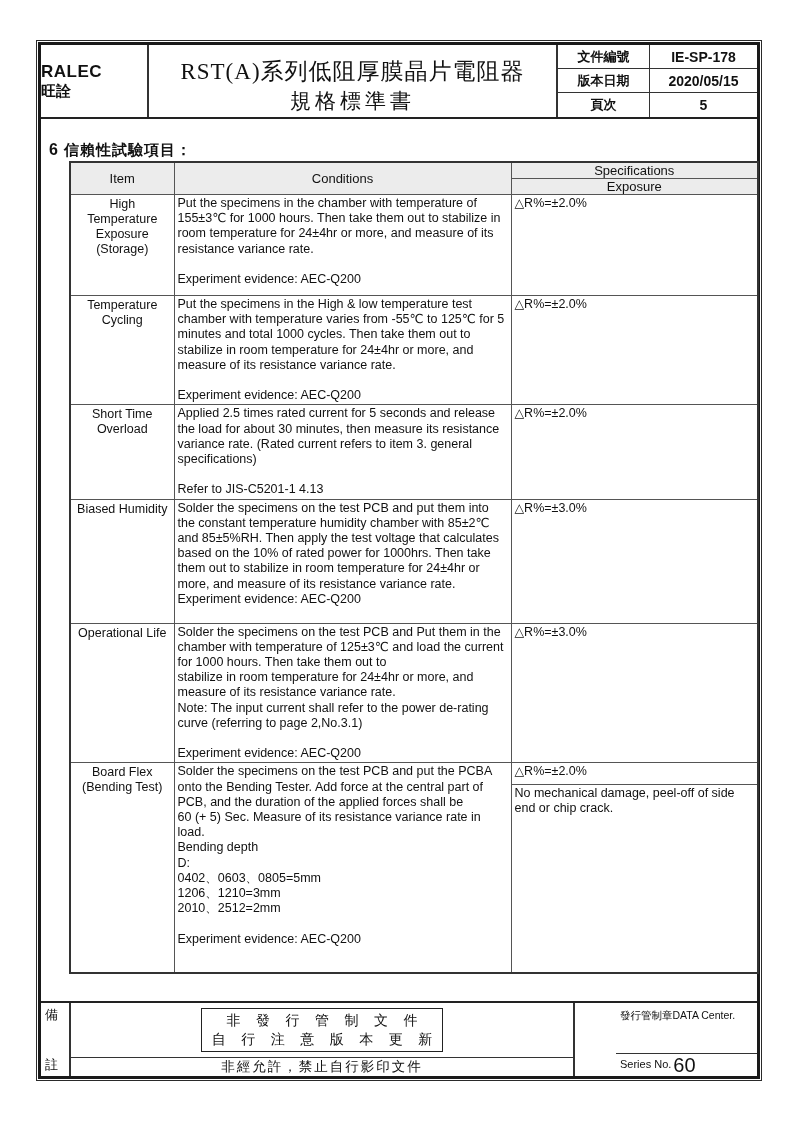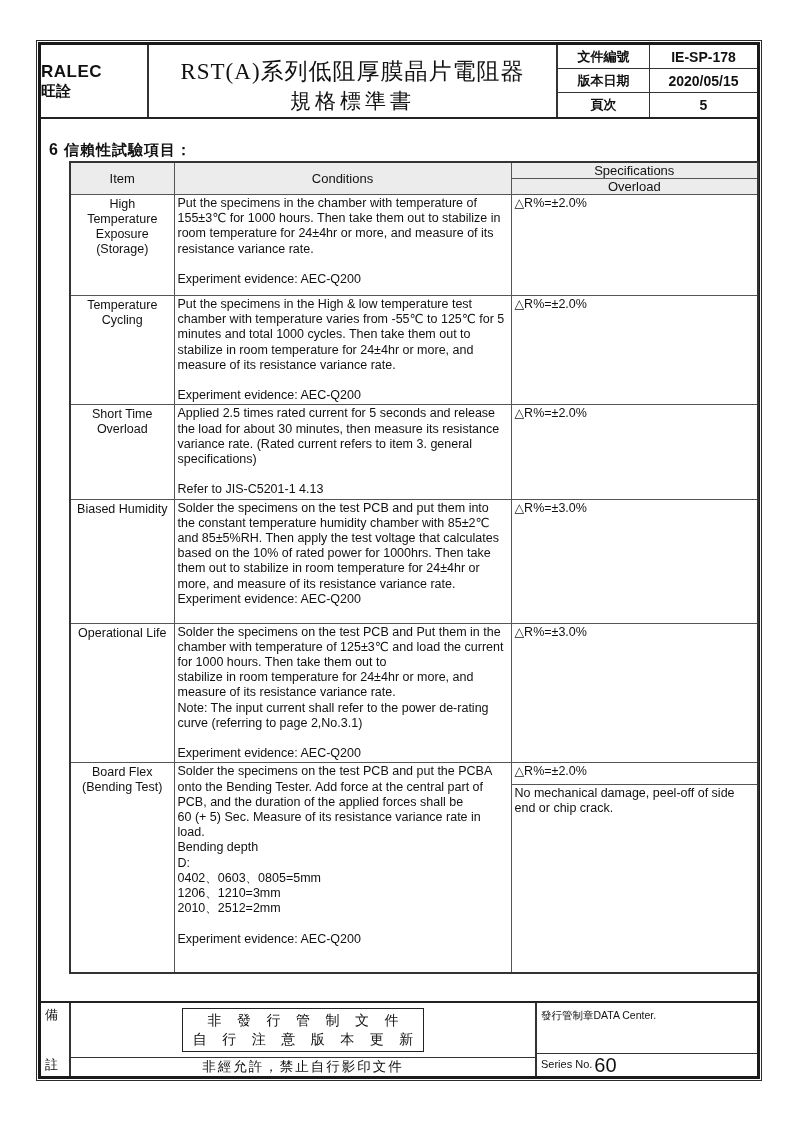--- a/index.html
+++ b/index.html
@@ -72,21 +72,21 @@
          font-family:"Liberation Serif","DejaVu Serif",serif; }
   .f-mid { flex:1; border-right:2px solid #333; display:flex; flex-direction:column; }
   .f-mid-top { height:59px; border-bottom:1.5px solid #333;
          display:flex; align-items:center; justify-content:center; }
   .notice-box { border:1.5px solid #222; padding:2px 10px; text-align:center;
          font-family:"Liberation Serif","DejaVu Serif",serif; font-size:14px;
          line-height:19px; word-spacing:12px; }
   .f-mid-bottom { flex:1; display:flex; align-items:center; justify-content:center;
          font-family:Liberation Mono, monospace; font-size:13.5px;
          letter-spacing:2px; }
-  .f-right { width:220px; display:flex; flex-direction:column; }
+  .f-right { width:182px; display:flex; flex-direction:column;padding-left:41px; }
   .f-right-top { height:53px; border-bottom:1.5px solid #333; padding:2px 4px; }
   .stamp-line { font-size:10.5px; }
   .stamp-line .zh { font-family:"Liberation Serif","DejaVu Serif",serif; }
   .f-right-bottom { flex:1; padding:0 4px; display:flex; align-items:flex-start; }
   .series-label { font-size:11px; margin-top:4px; }
   .series-value { font-size:20px; line-height:22px; margin-left:2px; }
 </style>
 </head>
 <body>
 
@@ -122,21 +122,21 @@
           <col class="c2">
           <col class="c3">
         </colgroup>
       <thead>
         <tr>
           <th rowspan="2">Item</th>
           <th rowspan="2">Conditions</th>
           <th>Specifications</th>
         </tr>
         <tr>
-          <th>Overload</th>
+          <th>Exposure</th>
         </tr>
       </thead>
       <tbody>
         <tr class="r0">
           <td class="c-item">High Temperature Exposure (Storage)</td>
           <td class="c-cond">Put the specimens in the chamber with temperature of 155±3℃ for 1000 hours. Then take them out to stabilize in room temperature for 24±4hr or more, and measure of its resistance variance rate.
 
 Experiment evidence: AEC-Q200</td>
           <td class="c-spec">△R%=±2.0%</td>
         </tr>

